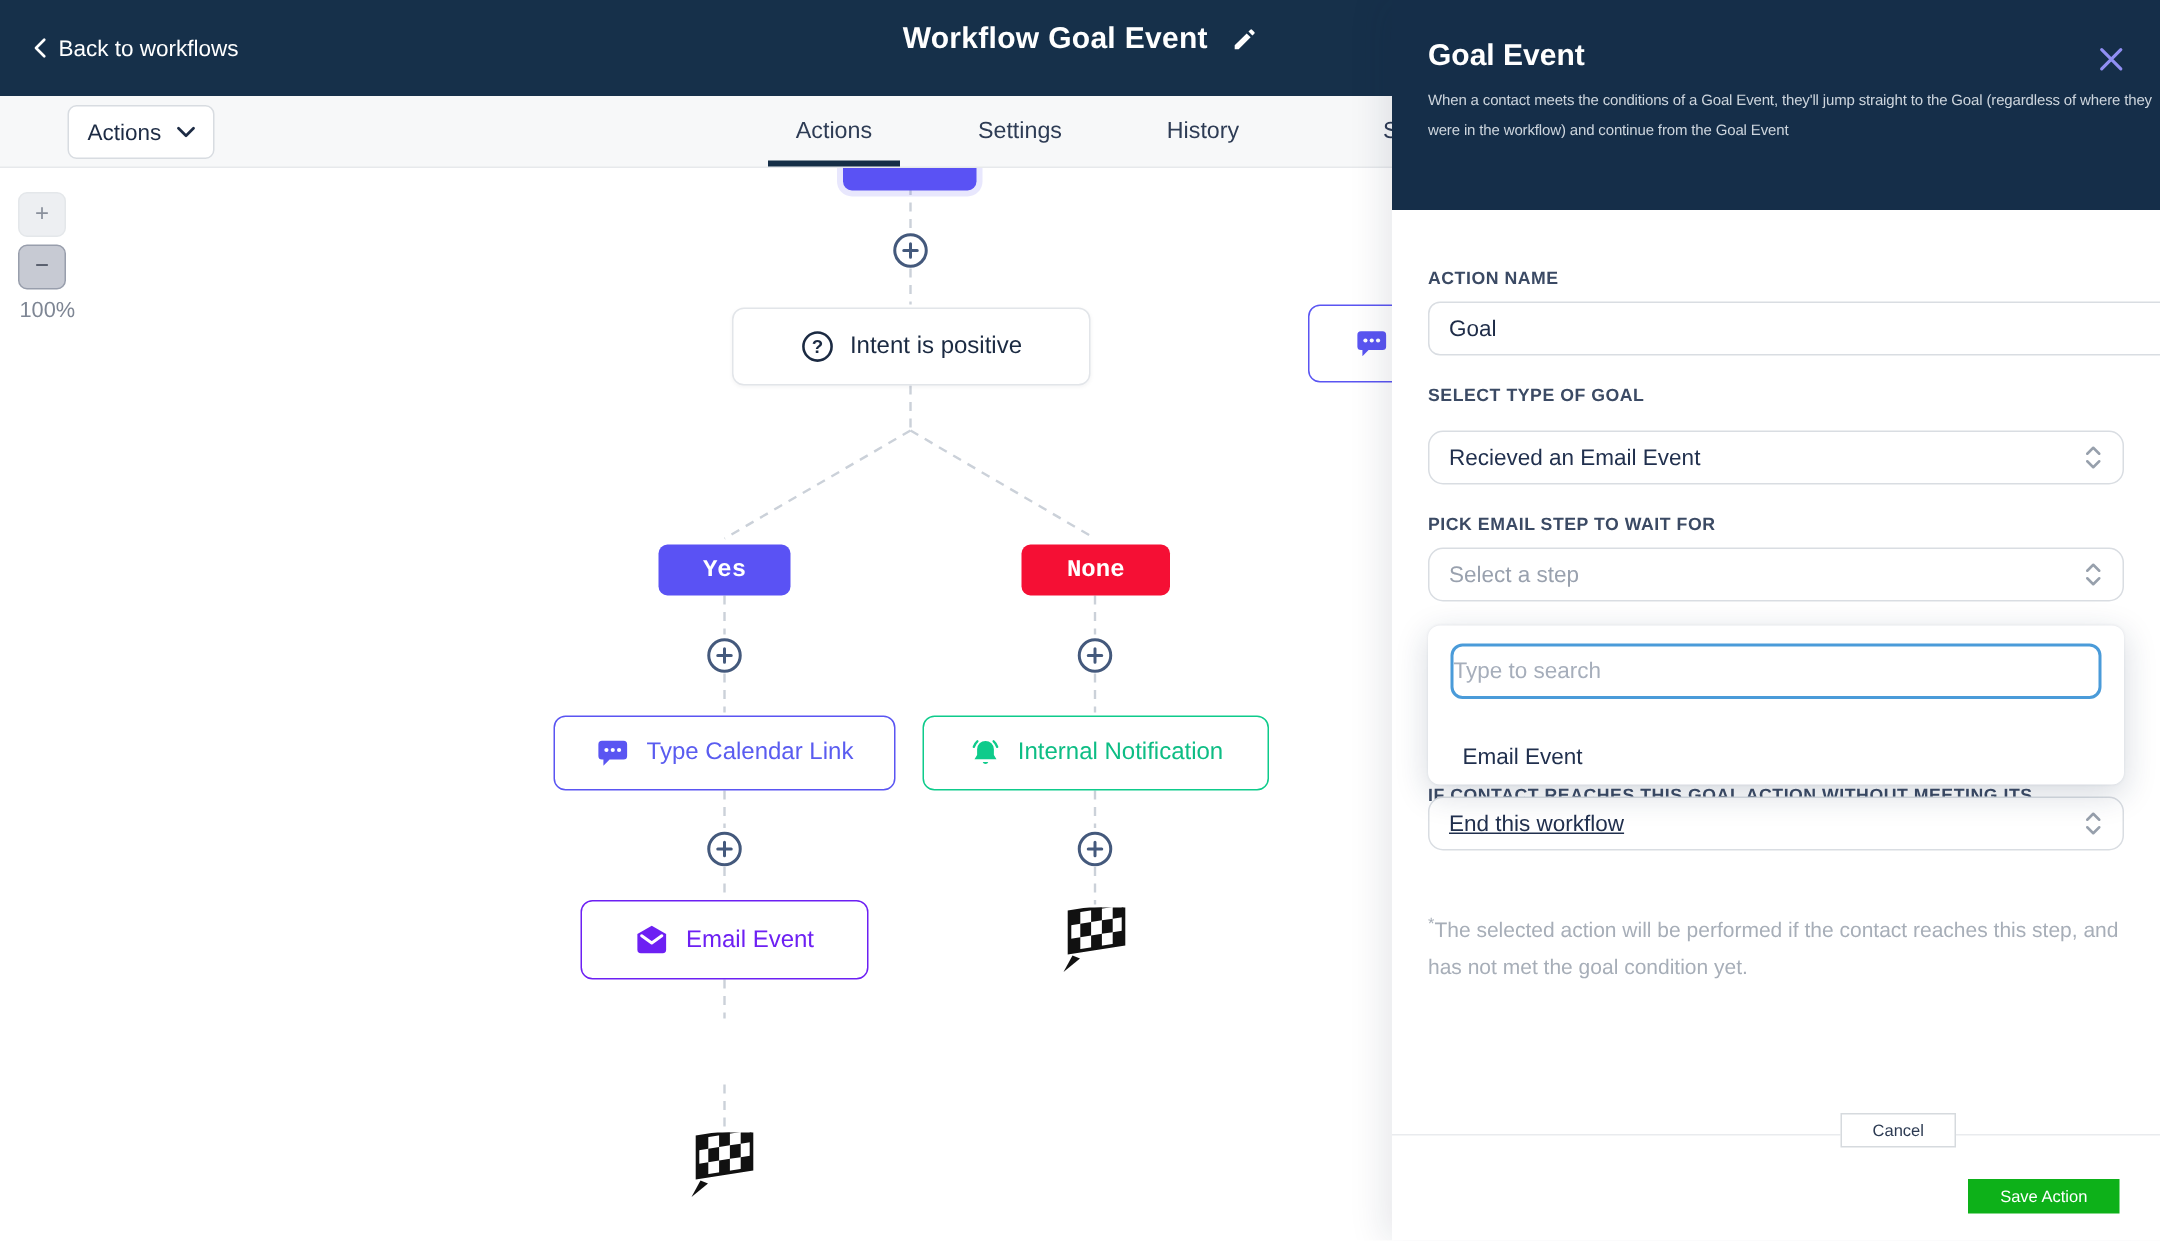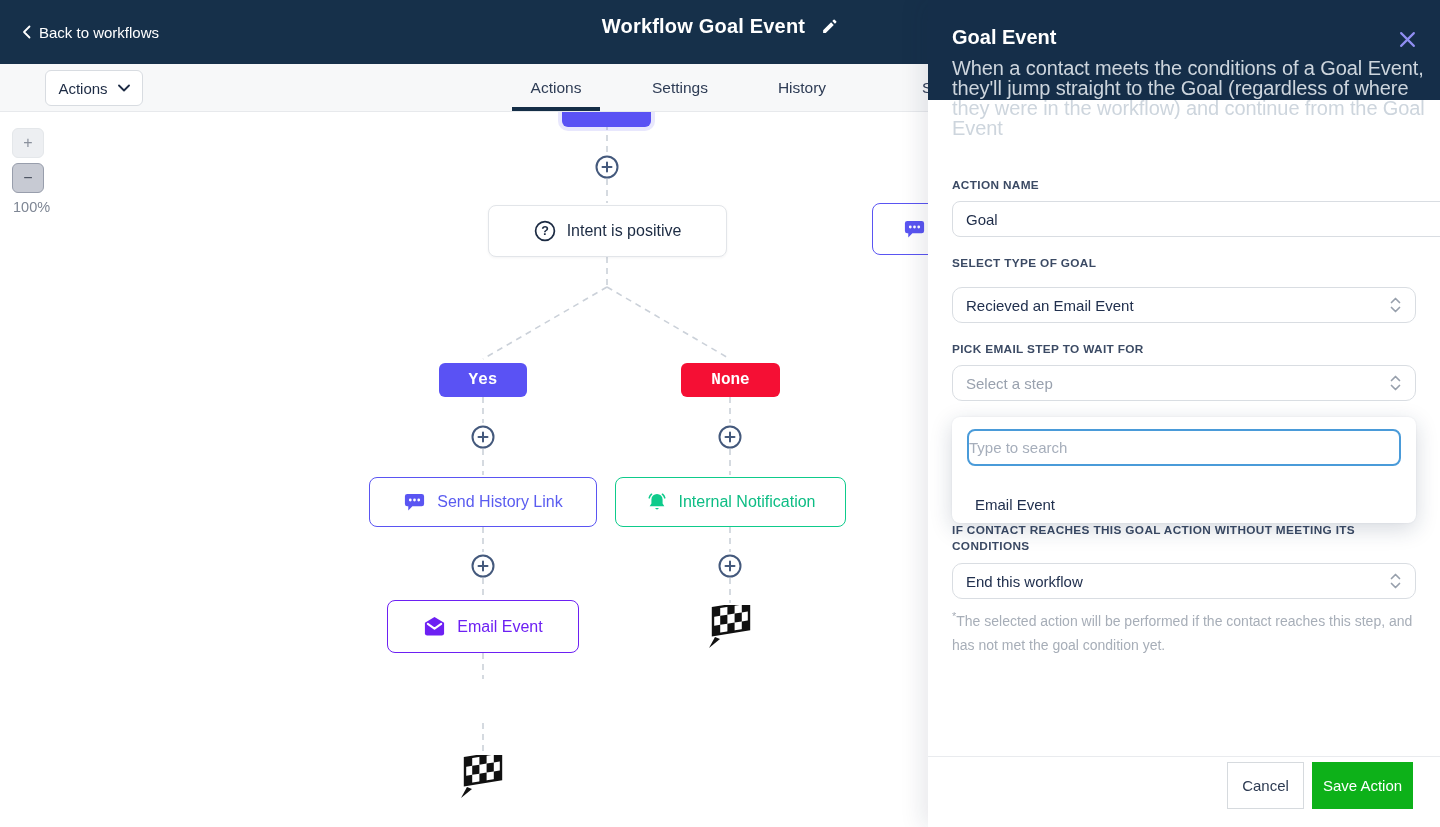--- a/index.html
+++ b/index.html
@@ -42,50 +42,50 @@
   .node-scl { left:369px; top:477px; width:228px; height:50px; border:1.5px solid #5a55f2; font-size:16px; color:#5a5cf0; }
   .node-inotif { left:615px; top:477px; width:231px; height:50px; border:1.5px solid #0ecb8b; font-size:16px; color:#0dbd84; }
   .node-email { left:387px; top:600px; width:192px; height:53px; border:1.5px solid #6d20f3; font-size:16px; color:#6d20f3; }
   .node-psa { left:404px; top:681px; width:158px; height:42px; border:1.5px dashed #d9dde3; border-radius:6px; font-size:15.5px; color:#1b2a42; }
 
   .plus-circle { position:absolute; width:24px; height:24px; cursor:pointer; }
   .flag { position:absolute; }
 
   
   .panel { position:absolute; left:928px; top:0; width:512px; height:827px; background:#fff; z-index:10; box-shadow:-6px 0 22px rgba(16,30,54,.10); }
-  .panel-header { position:absolute; left:0; top:0; width:512px; height:100px; background:#152e49; }
+  .panel-header { position:absolute; left:0; top:0; width:512px; height:140px; background:#152e49; }
   .panel-title { position:absolute; left:24px; top:26px; font-size:20px; font-weight:700; color:#fff; }
   .panel-close { position:absolute; right:22px; top:28px; width:22px; height:22px; display:flex; align-items:center; justify-content:center; cursor:pointer; }
-  .panel-desc { position:absolute; left:24px; top:58px; width:486px; font-size:20px; line-height:20px; color:#cdd5dd; letter-spacing:-.1px; }
+  .panel-desc { position:absolute; left:24px; top:58px; width:486px; font-size:10px; line-height:20px; color:#cdd5dd; letter-spacing:-.1px; }
 
   .fld-label { position:absolute; left:24px; width:464px; font-size:11.8px; font-weight:700; letter-spacing:.35px; color:#3b4a64; line-height:16px; }
   .lbl-1 { top:177px; } .lbl-2 { top:255px; } .lbl-3 { top:341px; } .lbl-4 { top:522px; }
 
   .text-input { position:absolute; left:24px; width:536px; height:36px; border:1px solid #d9dde2; border-radius:8px; background:#fff; font-family:"Liberation Sans", sans-serif; font-size:15px; color:#1e2c48; padding:0 13px; outline:none; }
   .inp-name { top:201px; }
 
   .select-box { position:absolute; left:24px; width:464px; height:36px; border:1px solid #d9dde2; border-radius:10px; background:#fff; display:flex; align-items:center; padding:0 13px; font-size:15px; color:#21304e; cursor:pointer; }
-  .sel-type { top:287px; } .sel-step { top:365px; } .sel-fallback { top:563px; }
+  .sel-type { top:287px; } .sel-step { top:365px; } .sel-fallback { top:531px;text-decoration:underline; }
   .select-box .sel-text { flex:1; }
   .sel-placeholder { color:#99a1ae; }
   .unfold { position:absolute; right:13px; top:50%; transform:translateY(-50%); }
 
   .dd-menu { position:absolute; left:24px; top:417px; width:464px; height:106px; background:#fff; border-radius:8px; box-shadow:0 6px 22px rgba(23,43,77,.18), 0 0 2px rgba(23,43,77,.08); z-index:30; }
   .dd-search { position:absolute; left:15px; top:12px; width:434px; height:37px; border:2px solid #4a9bd9; border-radius:8px; font-family:"Liberation Sans", sans-serif; font-size:15px; color:#1e2c48; padding:0 0; outline:none; }
   .dd-search::placeholder { color:#a6aebb; }
   .dd-option { position:absolute; left:1px; top:72px; width:462px; height:30px; display:flex; align-items:center; padding-left:22px; font-size:15px; color:#21304e; cursor:pointer; }
 
   .helper { position:absolute; left:24px; top:604px; width:464px; font-size:14px; line-height:24px; color:#a7aeb8; }
   .helper sup { font-size:11px; }
 
   .panel-footer { position:absolute; left:0; bottom:0; width:512px; height:71px; background:#fff; border-top:1px solid #e9ebee; }
   .footer-btns { position:absolute; right:27px; bottom:18px; display:flex; gap:8px; }
-  .btn { height:47px; border-radius:0; display:flex; align-items:center; justify-content:center; font-size:15px; cursor:pointer; font-family:"Liberation Sans", sans-serif; }
+  .btn { height:23px; border-radius:0; display:flex; align-items:center; justify-content:center; font-size:11px; cursor:pointer; font-family:"Liberation Sans", sans-serif; }
   .btn-cancel { width:77px; background:#fff; border:1px solid #d6dade; color:#2c3a52; }
-  .btn-save { width:101px; background:#0db119; border:none; color:#fff; }
+  .btn-save { width:101px; background:#0db119; border:none; color:#fff;margin-top:44px; }
 </style>
 </head>
 <body>
 
 <div class="canvas">
   <svg class="connectors" width="1440" height="827">
     <g fill="none" stroke="#cbd1d9" stroke-width="1.6" stroke-dasharray="6 5">
       <path d="M607 113 V155"></path>
         <path d="M607 179 V203"></path>
         <path d="M607 257 V287"></path>
@@ -151,21 +151,21 @@
       <span>None</span>
     </div>
 
   <div class="wf-node node-scl">
     <svg width="23" height="23" viewBox="0 0 24 24">
         <path d="M4.5 3h15a2.5 2.5 0 0 1 2.5 2.5v8a2.5 2.5 0 0 1-2.5 2.5H9.8l-4.3 4.4V16H4.5A2.5 2.5 0 0 1 2 13.5v-8A2.5 2.5 0 0 1 4.5 3z" fill="#5a55f2"></path>
         <circle cx="7.6" cy="9.4" r="1.45" fill="#fff"></circle>
         <circle cx="12" cy="9.4" r="1.45" fill="#fff"></circle>
         <circle cx="16.4" cy="9.4" r="1.45" fill="#fff"></circle>
       </svg>
-    <span>Send History Link</span>
+    <span>Type Calendar Link</span>
   </div>
 
   <div class="wf-node node-inotif">
     <svg width="22" height="22" viewBox="0 0 24 24">
         <path d="M12 3.2a6.1 6.1 0 0 0-6.1 6.1v4.2L4 16.6h16l-1.9-3.1V9.3A6.1 6.1 0 0 0 12 3.2z" fill="#0ecb8b"></path>
         <path d="M10 18.6a2.1 2.1 0 0 0 4 0z" fill="#0ecb8b"></path>
         <path d="M3.5 7.5a8.6 8.6 0 0 1 2.6-4M20.5 7.5a8.6 8.6 0 0 0-2.6-4" stroke="#0ecb8b" stroke-width="1.7" fill="none" stroke-linecap="round"></path>
       </svg>
     <span>Internal Notification</span>
   </div>

